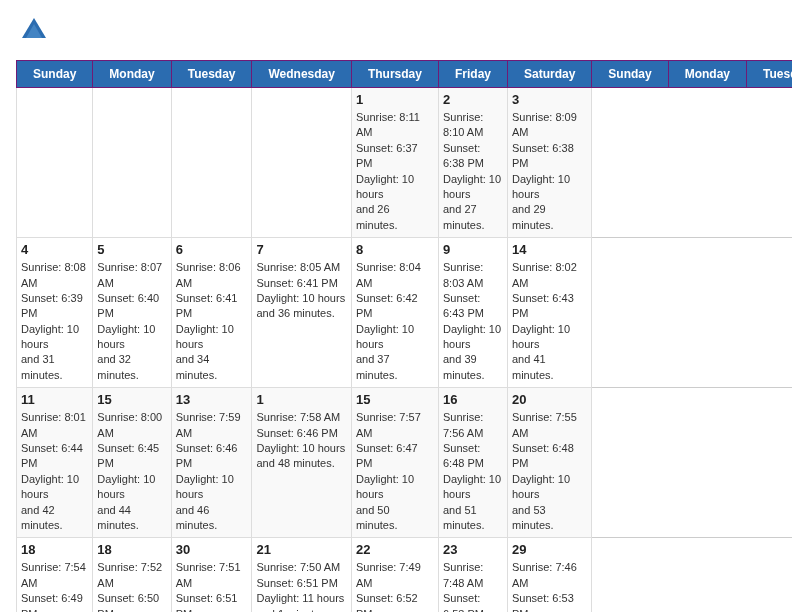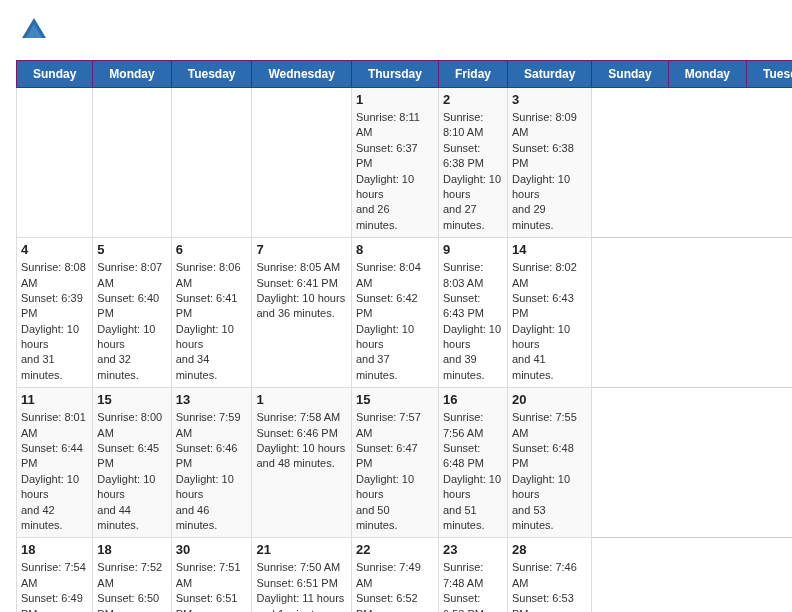--- a/index.html
+++ b/index.html
@@ -220,18 +220,18 @@
         </td>
         <td>
           <div class="day-num">22</div>
           <div class="day-info">Sunrise: 7:49 AM<br>Sunset: 6:52 PM<br>Daylight: 11 hours<br>and 3 minutes.</div>
         </td>
         <td>
           <div class="day-num">23</div>
           <div class="day-info">Sunrise: 7:48 AM<br>Sunset: 6:53 PM<br>Daylight: 11 hours<br>and 5 minutes.</div>
         </td>
         <td>
-          <div class="day-num">28</div>
+          <div class="day-num">29</div>
           <div class="day-info">Sunrise: 7:46 AM<br>Sunset: 6:53 PM<br>Daylight: 11 hours<br>and 7 minutes.</div>
         </td>
       </tr>
     </tbody>
 </table>
 
 </body></html>

